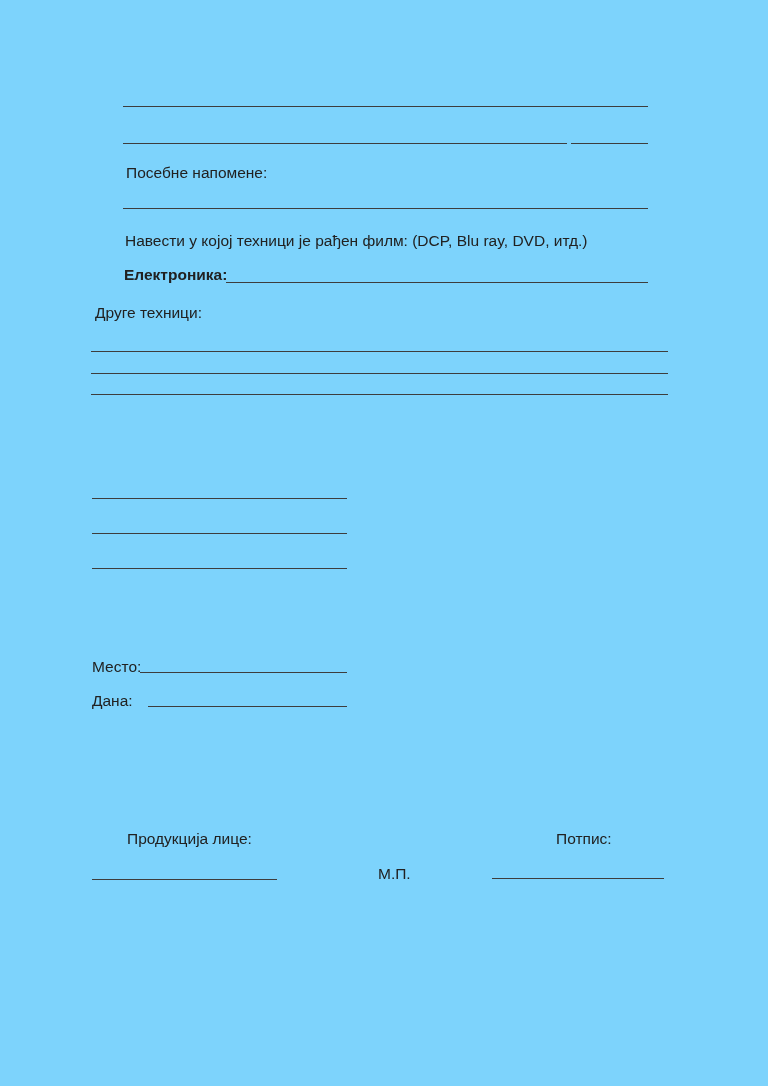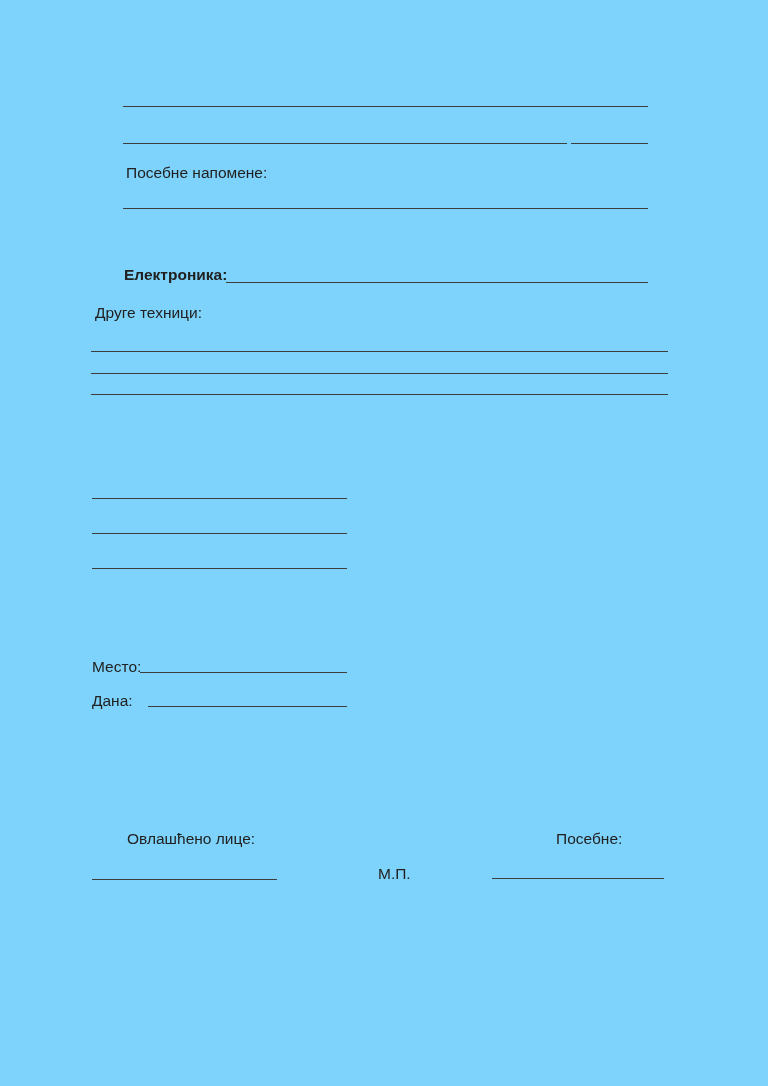--- a/index.html
+++ b/index.html
@@ -37,37 +37,38 @@
 
 <div class="page">
 
   <div class="rule" style="left:123px; top:106px; width:525px;"></div>
   <div class="rule" style="left:123px; top:143px; width:444px;"></div>
   <div class="rule" style="left:571px; top:143px; width:77px;"></div>
 
   <span class="lbl" style="left:126px; top:163px;">Посебне напомене:</span>
   <div class="rule" style="left:123px; top:208px; width:525px;"></div>
 
+  <span class="lbl" style="left:125px; top:231px;">Навести у којој техници је рађен филм: (DCP, Blu ray, DVD, итд.)</span>
 
   <span class="lbl bold" style="left:124px; top:265px;">Електроника:</span>
   <div class="rule" style="left:226px; top:282px; width:422px;"></div>
 
   <span class="lbl" style="left:95px; top:303px;">Друге техници:</span>
   <div class="rule" style="left:91px; top:351px; width:577px;"></div>
   <div class="rule" style="left:91px; top:373px; width:577px;"></div>
   <div class="rule" style="left:91px; top:394px; width:577px;"></div>
 
   <div class="rule" style="left:92px; top:498px; width:255px;"></div>
   <div class="rule" style="left:92px; top:533px; width:255px;"></div>
   <div class="rule" style="left:92px; top:568px; width:255px;"></div>
 
   <span class="lbl" style="left:92px; top:657px;">Место:</span>
   <div class="rule" style="left:140px; top:672px; width:207px;"></div>
   <span class="lbl" style="left:92px; top:691px;">Дана:</span>
   <div class="rule" style="left:148px; top:706px; width:199px;"></div>
 
-  <span class="lbl" style="left:127px; top:829px;">Овлашћено лице:</span>
-  <span class="lbl" style="left:556px; top:829px;">Посебне:</span>
+  <span class="lbl" style="left:127px; top:829px;">Продукција лице:</span>
+  <span class="lbl" style="left:556px; top:829px;">Потпис:</span>
   <div class="rule" style="left:92px; top:879px; width:185px;"></div>
   <span class="lbl" style="left:378px; top:864px;text-align:center;">М.П.</span>
   <div class="rule" style="left:492px; top:878px; width:172px;"></div>
 
 </div>
 
 </body></html>

